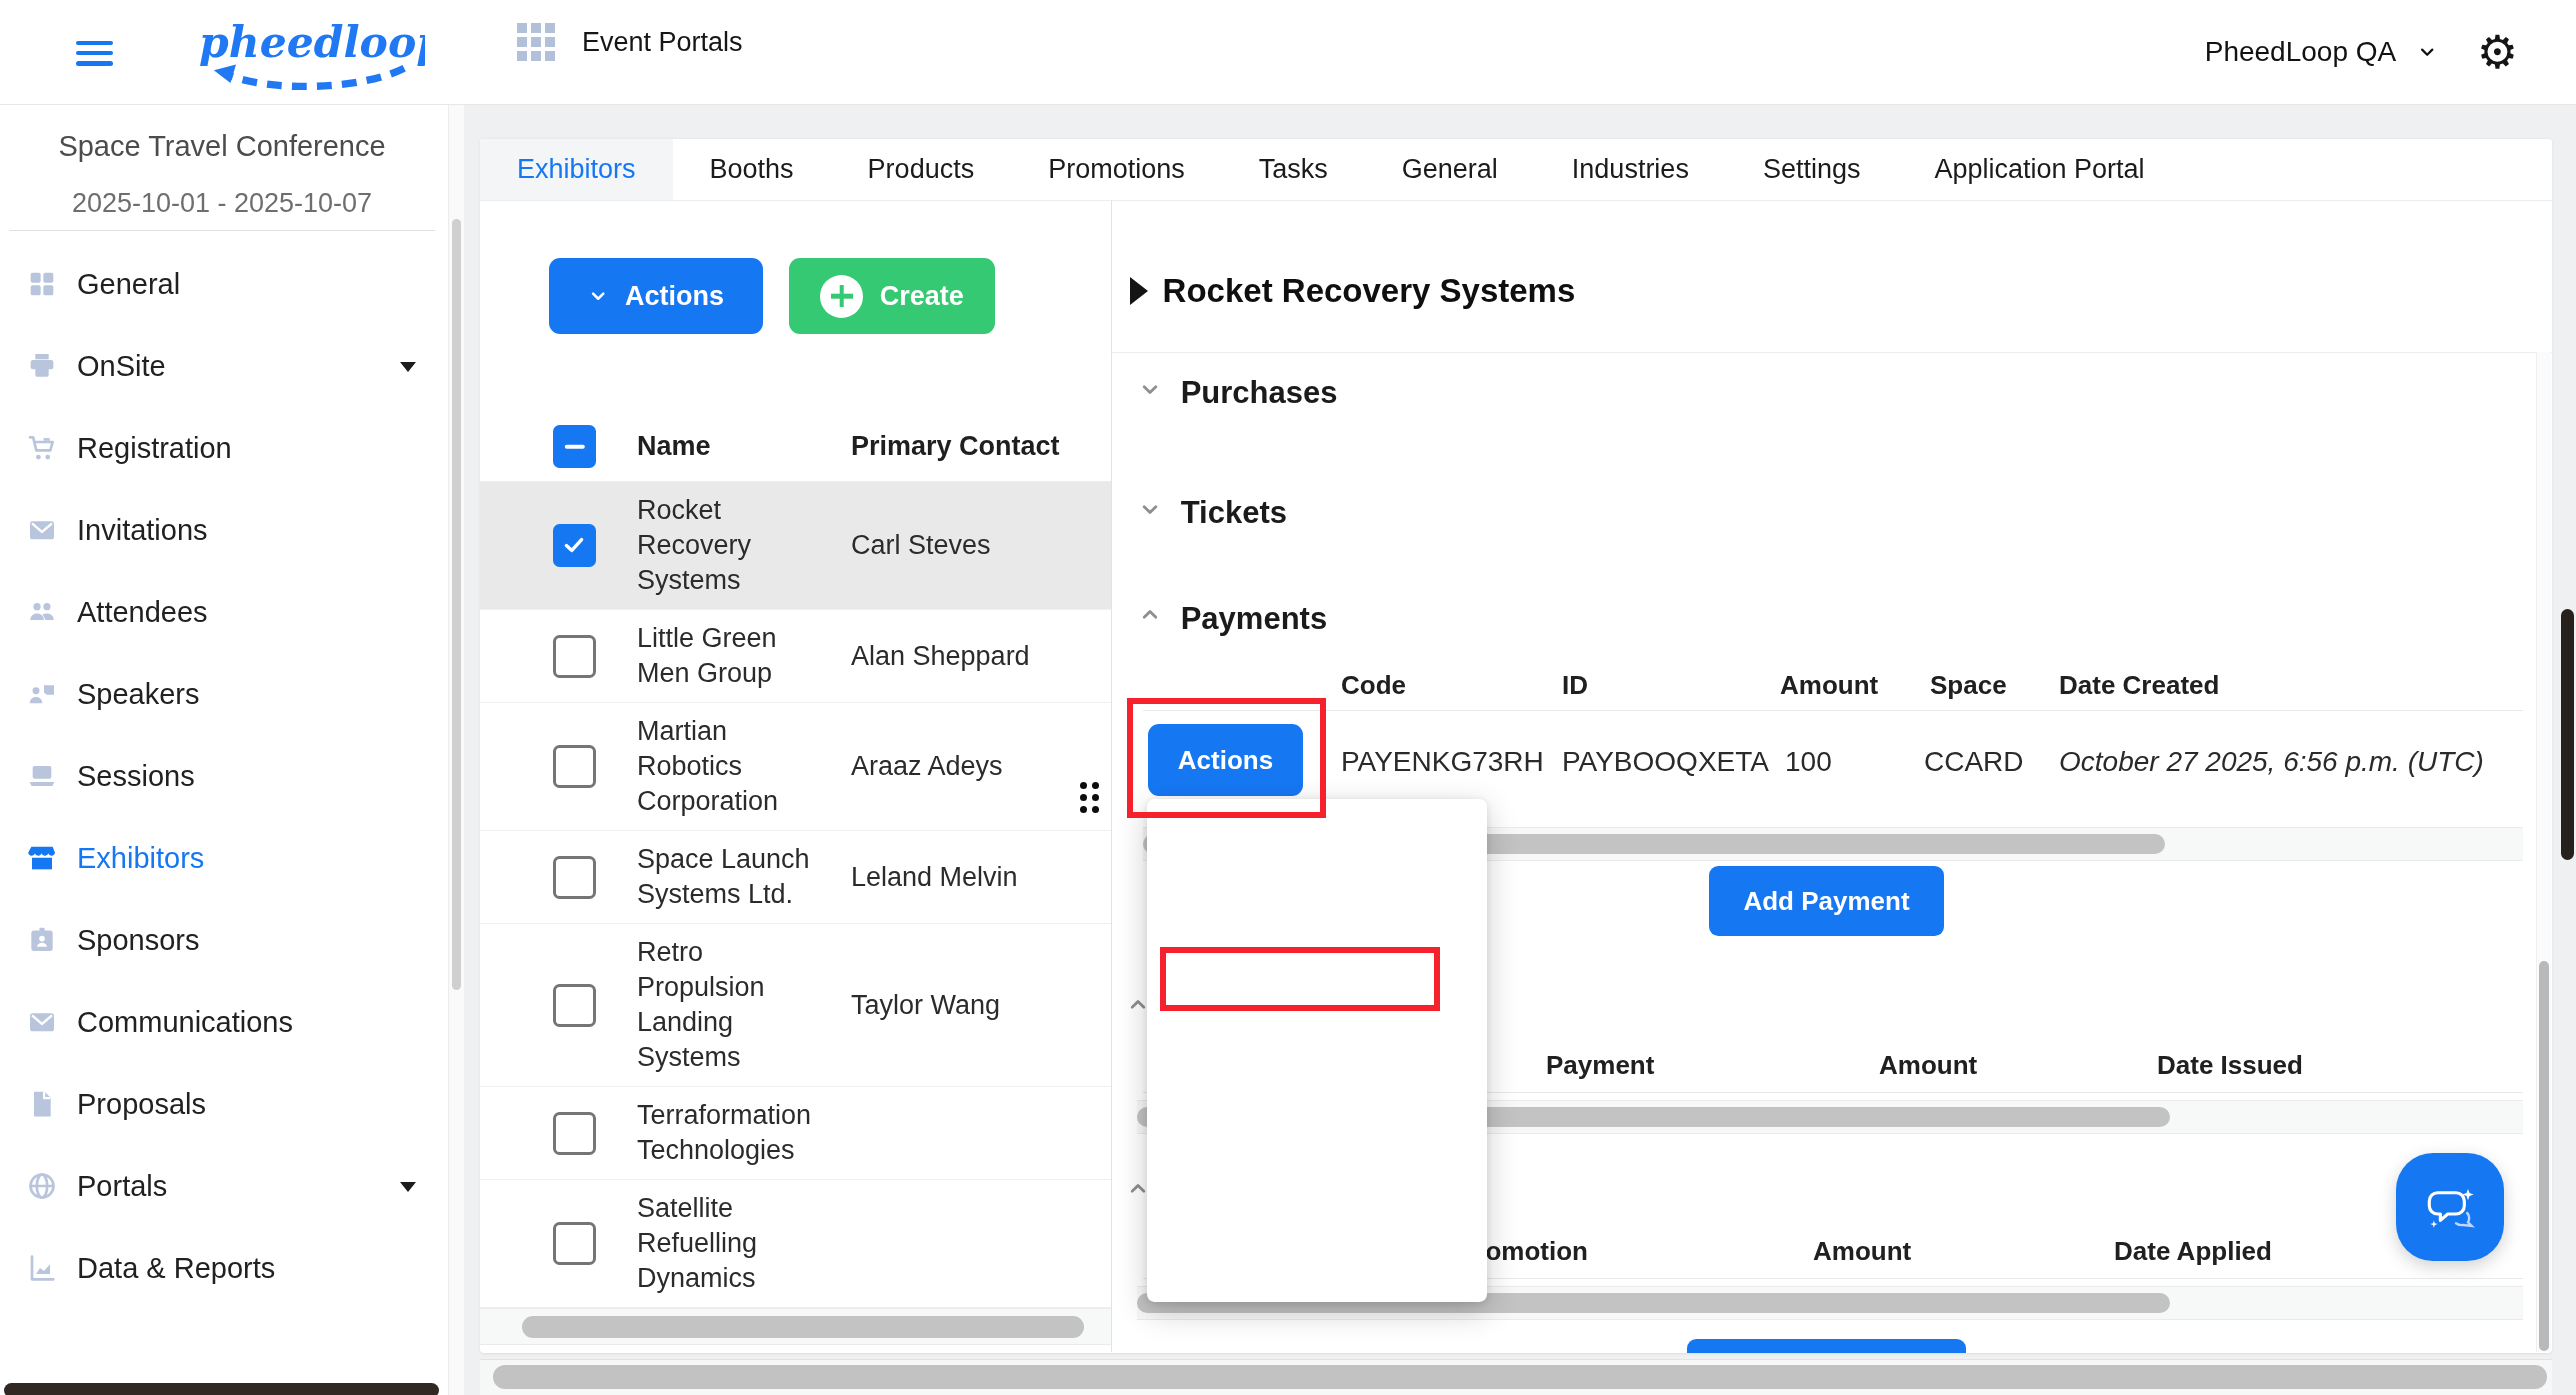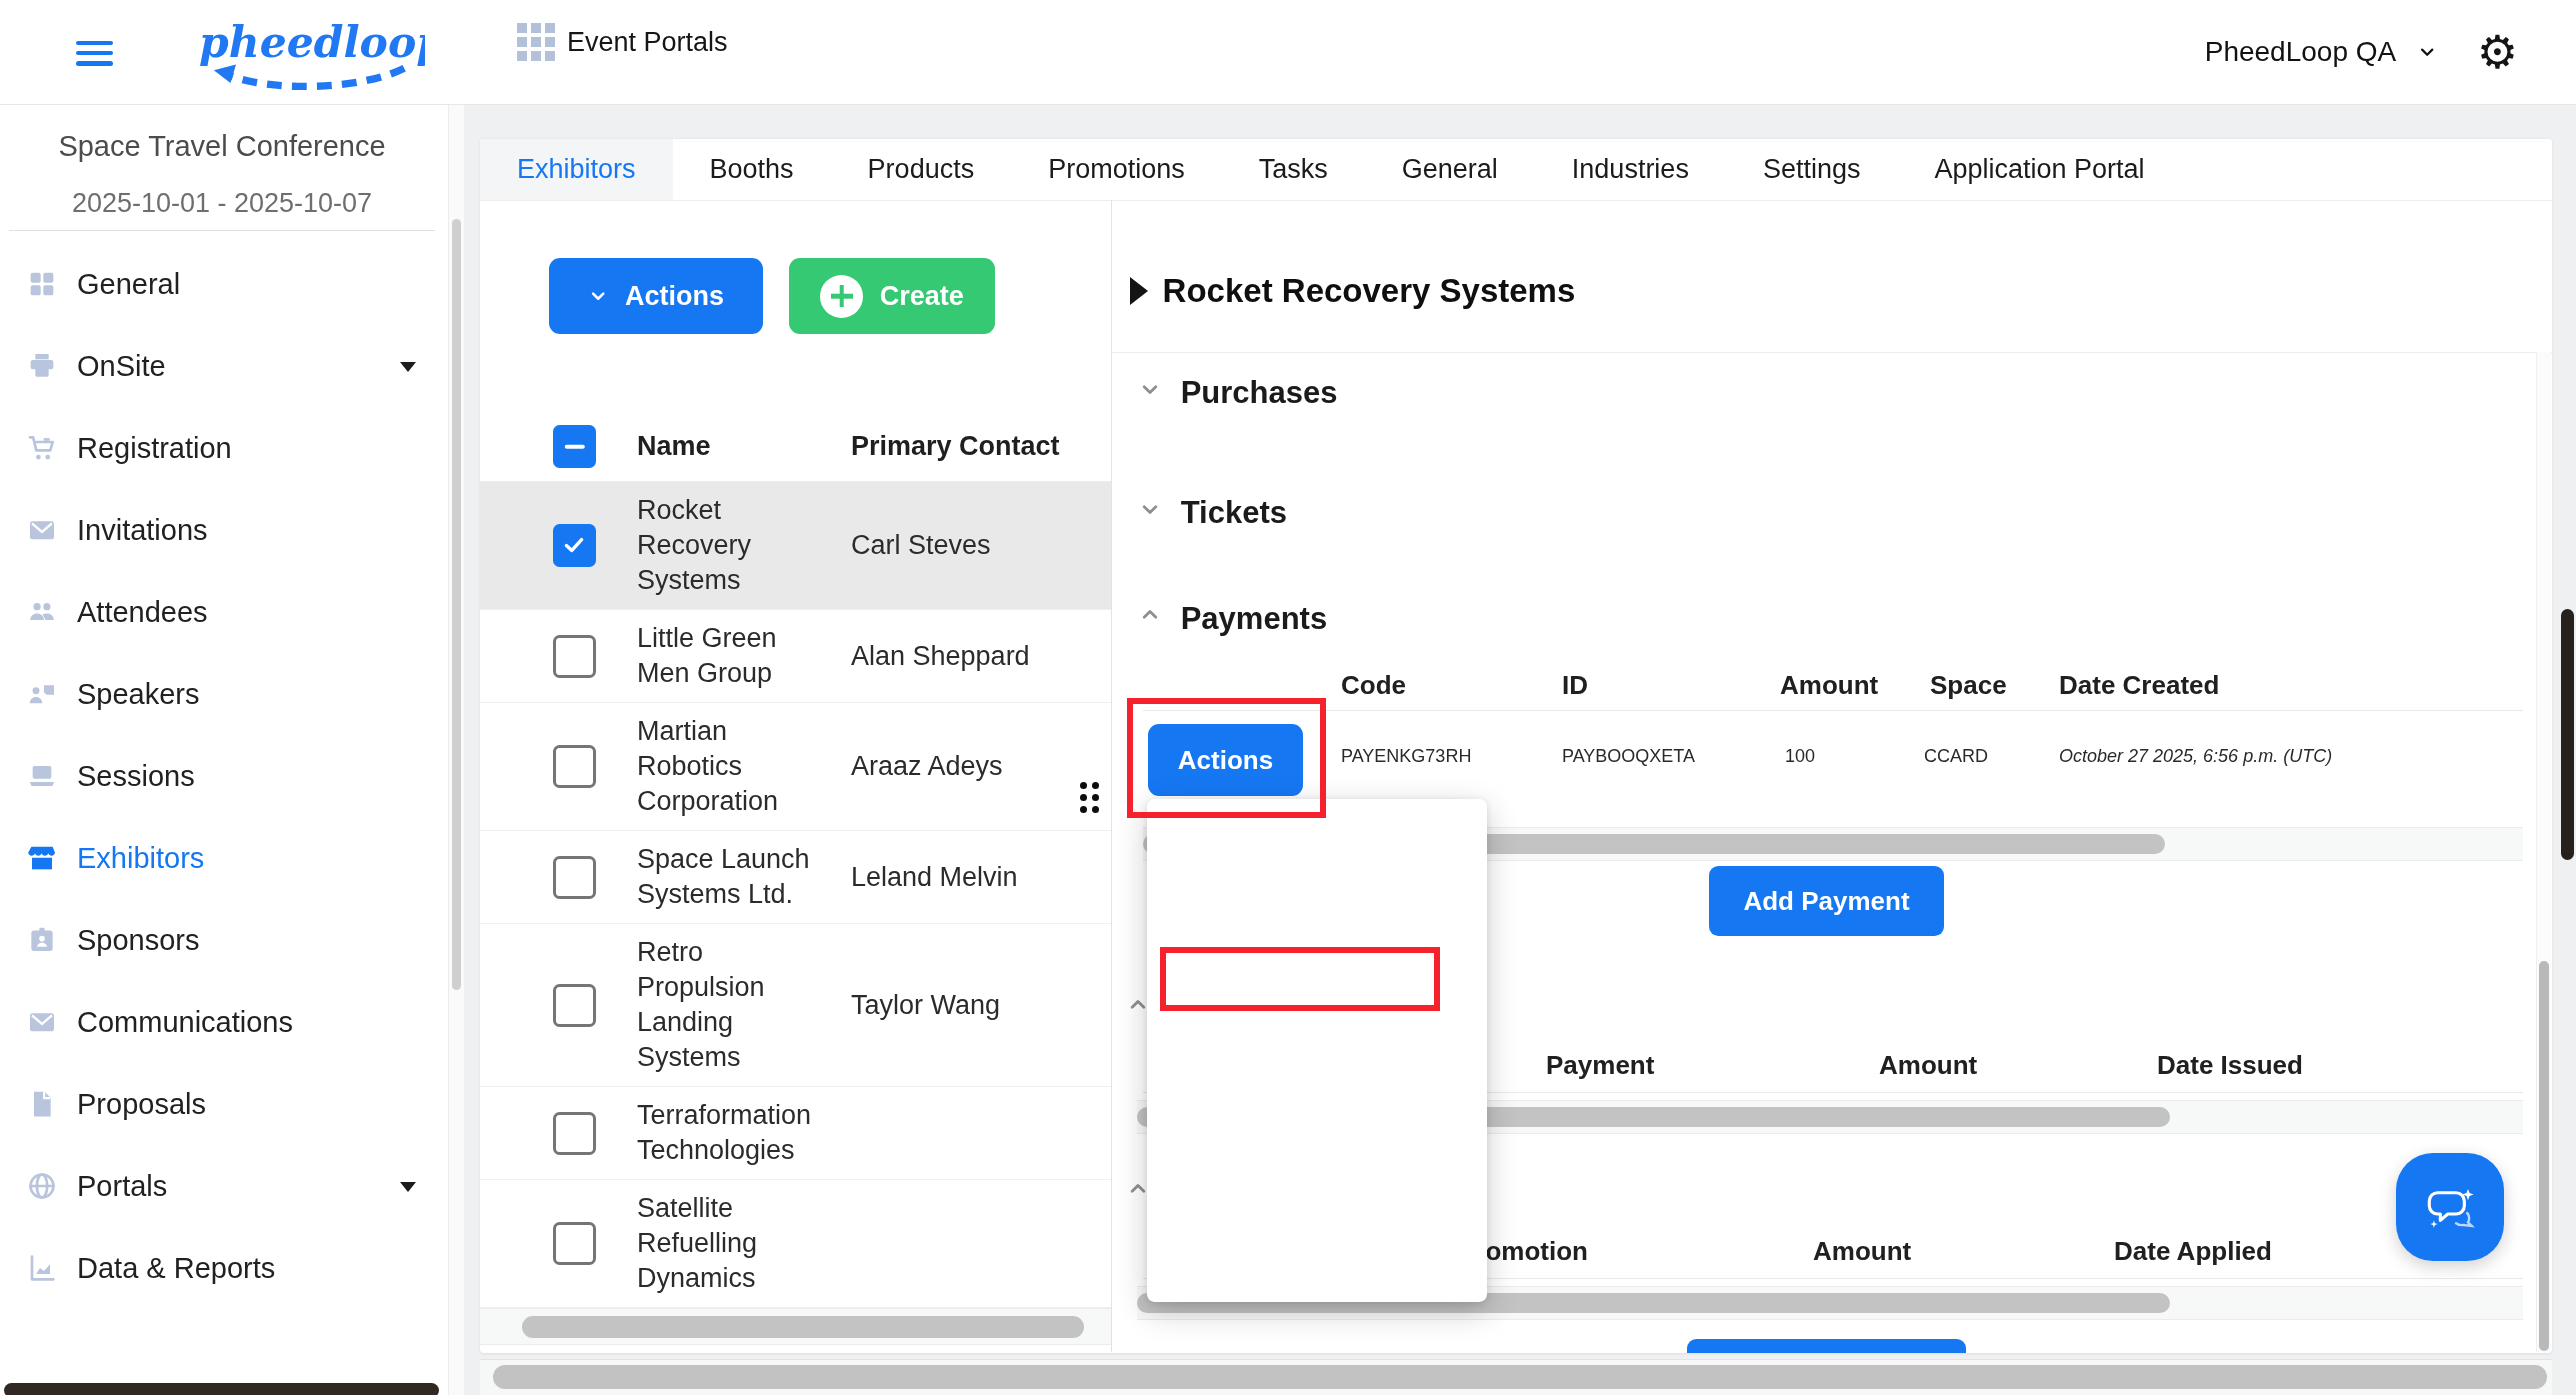--- a/index.html
+++ b/index.html
@@ -9,21 +9,21 @@
     font-family:"Liberation Sans","DejaVu Sans",sans-serif;
     -webkit-font-smoothing:antialiased;
   }
   .stage{position:absolute;inset:0;}
 
   
   .topbar{position:absolute;left:0;top:0;width:2576px;height:104px;background:#fff;border-bottom:0.9px solid #e7e7e7;z-index:20;}
   .hamburger{position:absolute;left:76px;top:35px;width:37px;height:32px;cursor:pointer;}
   .hamburger span{display:block;height:4.6px;border-radius:2.8px;background:#1677f3;margin:5.6px 0;}
   .logo{position:absolute;left:193px;top:11px;width:232px;height:85px;}
-  .apps-label{position:absolute;left:517px;top:0;height:84px;display:flex;align-items:center;gap:12px;justify-content:center;}
+  .apps-label{position:absolute;left:517px;top:0;height:84px;display:flex;align-items:center;gap:27px;justify-content:center;}
   .apps-grid{display:grid;grid-template-columns:repeat(3,10.2px);grid-template-rows:repeat(3,10.2px);gap:3.7px;}
   .apps-grid i{background:#b3c0d9;display:block;}
   .apps-text{font-size:27px;color:#161616;font-weight:500;}
   .account{position:absolute;right:139px;top:0;height:104px;display:flex;align-items:center;gap:20.4px;}
   .account-name{font-size:28px;color:#121212;font-weight:500;}
   .gear{position:absolute;right:58px;top:0;height:104px;display:flex;align-items:center;font-size:46px;color:#151515;line-height:1;}
 
   
   .sidebar{position:absolute;left:0;top:104px;width:463px;height:1292px;background:#fff;border-right:0.9px solid #e2e2e2;z-index:10;}
   .side-title{position:absolute;left:0;top:26px;width:444px;text-align:center;font-size:29px;color:#4c4c4c;font-weight:500;}
@@ -80,21 +80,21 @@
   
   .detail{position:absolute;left:631px;top:61px;width:1441px;height:1152px;}
   .dtitle{position:absolute;left:18.6px;top:72px;display:flex;align-items:center;gap:15px;}
   .tri{width:0;height:0;border-top:14px solid transparent;border-bottom:14px solid transparent;border-left:18.6px solid #141414;}
   .dtitle-text{font-size:33px;font-weight:600;color:#0f0f0f;}
   .d-divider{position:absolute;left:0;top:152px;width:1441px;height:0.9px;background:#ececec;}
   .section-h{position:absolute;display:flex;align-items:flex-start;gap:16.7px;cursor:pointer;}
   .section-h .chev svg{width:28px;height:28px;stroke:#8f8f8f;stroke-width:2.4;fill:none;stroke-linecap:round;stroke-linejoin:round;}
   .section-h .stext{font-size:31px;font-weight:600;color:#1b1b1b;}
   .thead{position:absolute;font-size:26px;font-weight:600;color:#202020;white-space:nowrap;}
-  .tcell{position:absolute;font-size:18px;color:#2a2a2a;white-space:nowrap;}
+  .tcell{position:absolute;font-size:28px;color:#2a2a2a;white-space:nowrap;}
   .hline{position:absolute;height:0.9px;background:#e9e9e9;}
   .btn-sm{position:absolute;display:flex;align-items:center;justify-content:center;background:#1677f3;color:#fff;font-size:26px;font-weight:600;border-radius:11px;cursor:pointer;}
   .hscroll{position:absolute;height:32px;background:#f7f8f8;border-top:0.9px solid #ebebeb;border-bottom:0.9px solid #ebebeb;}
   .hscroll .thumb{position:absolute;top:5.6px;height:20.4px;border-radius:10.2px;background:#c3c3c3;}
   .d-vscroll{position:absolute;left:1425px;top:152px;width:14px;height:1000px;background:#fbfbfb;border-left:0.9px solid #efefef;}
   .d-vscroll .thumb{position:absolute;left:1.9px;top:609px;width:10.2px;height:390px;border-radius:5.6px;background:#b9b9b9;}
 
   .menu{position:absolute;left:36px;top:599px;width:340px;height:503px;background:#fff;border-radius:7.4px;box-shadow:0 9.3px 32px rgba(0,0,0,.20),0 1.9px 7.4px rgba(0,0,0,.10);z-index:50;}
   .hidden-chev{position:absolute;left:13px;width:28px;height:28px;z-index:40;}
   .hidden-chev svg{width:28px;height:28px;stroke:#8f8f8f;stroke-width:2.4;fill:none;stroke-linecap:round;stroke-linejoin:round;}

